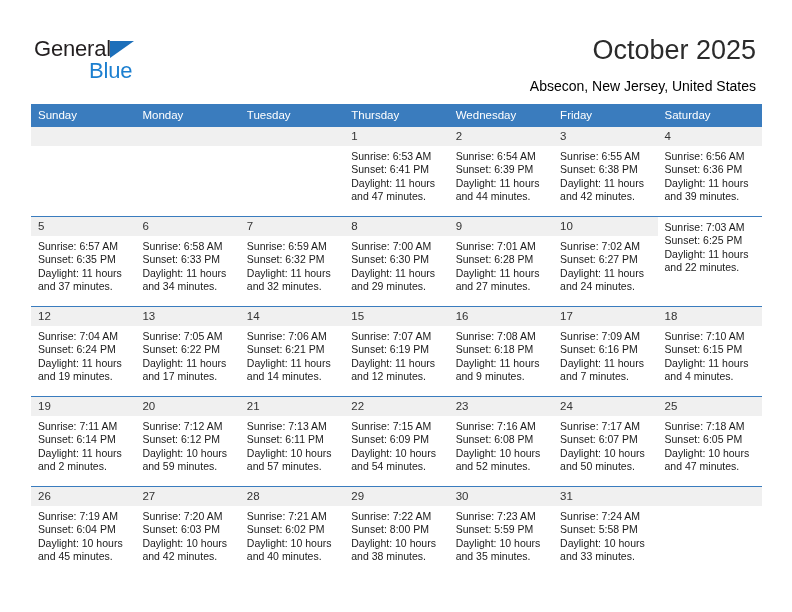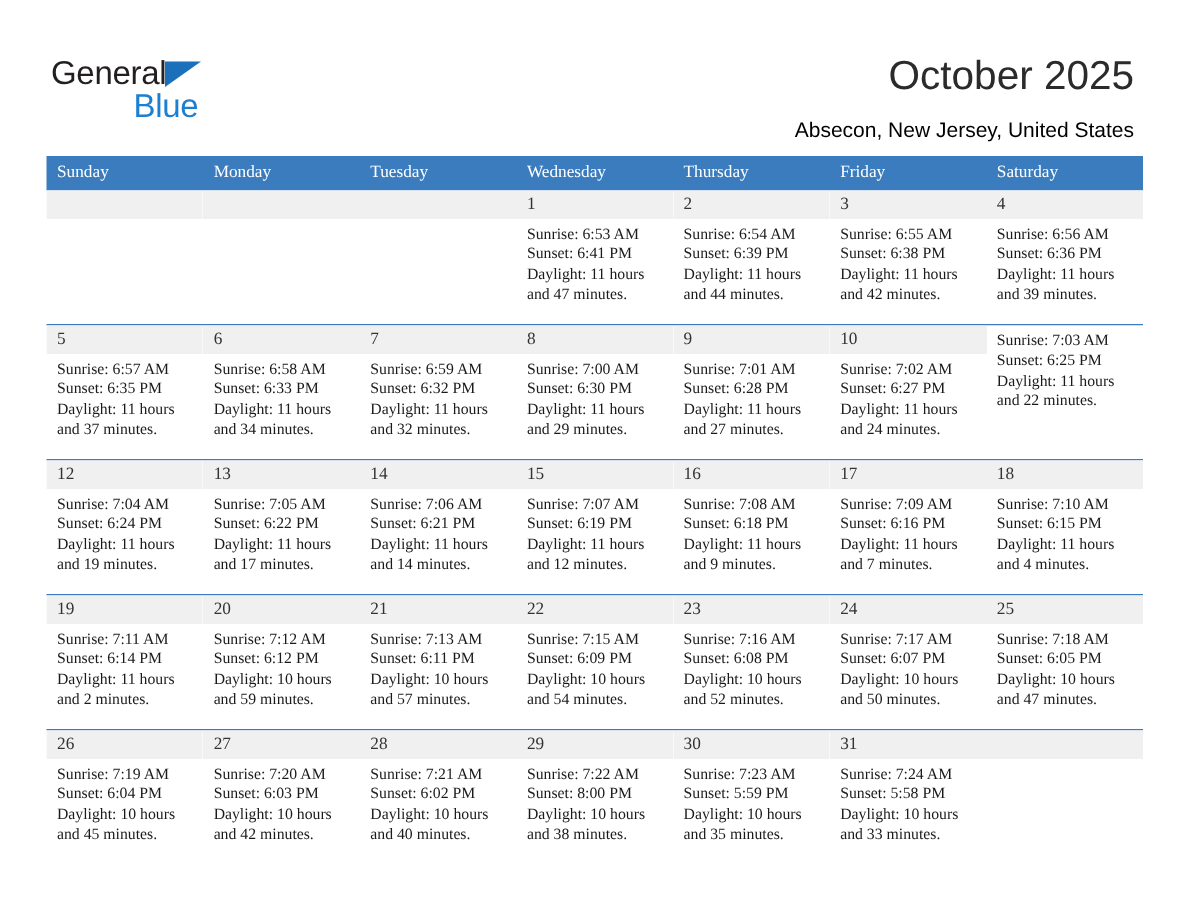--- a/index.html
+++ b/index.html
@@ -85,21 +85,20 @@
     white-space: nowrap;
     font-family: "Liberation Sans", sans-serif;
   }
 
   
   .calendar {
     position: absolute;
     left: 31px;
     top: 104px;
     width: 731px;
-    font-family: Liberation Serif, serif;
   }
 
   .dow-row {
     display: flex;
     width: 731px;
     height: 22px;
     background: #3a7cbe;
   }
   .dow {
     flex: 1 1 0;
@@ -172,22 +171,22 @@
     <div class="subtitle">Absecon, New Jersey, United States</div>
 
   </div>
 
   <div class="calendar">
 
     <div class="dow-row">
       <div class="dow">Sunday</div>
       <div class="dow">Monday</div>
       <div class="dow">Tuesday</div>
+      <div class="dow">Thursday</div>
       <div class="dow">Wednesday</div>
-      <div class="dow">Thursday</div>
       <div class="dow">Friday</div>
       <div class="dow">Saturday</div>
     </div>
 
     <div class="week">
       <div class="cell empty">
         <div class="cell-date"></div>
         <div class="cell-body">
           <div class="cell-line"></div>
           <div class="cell-line"></div>

